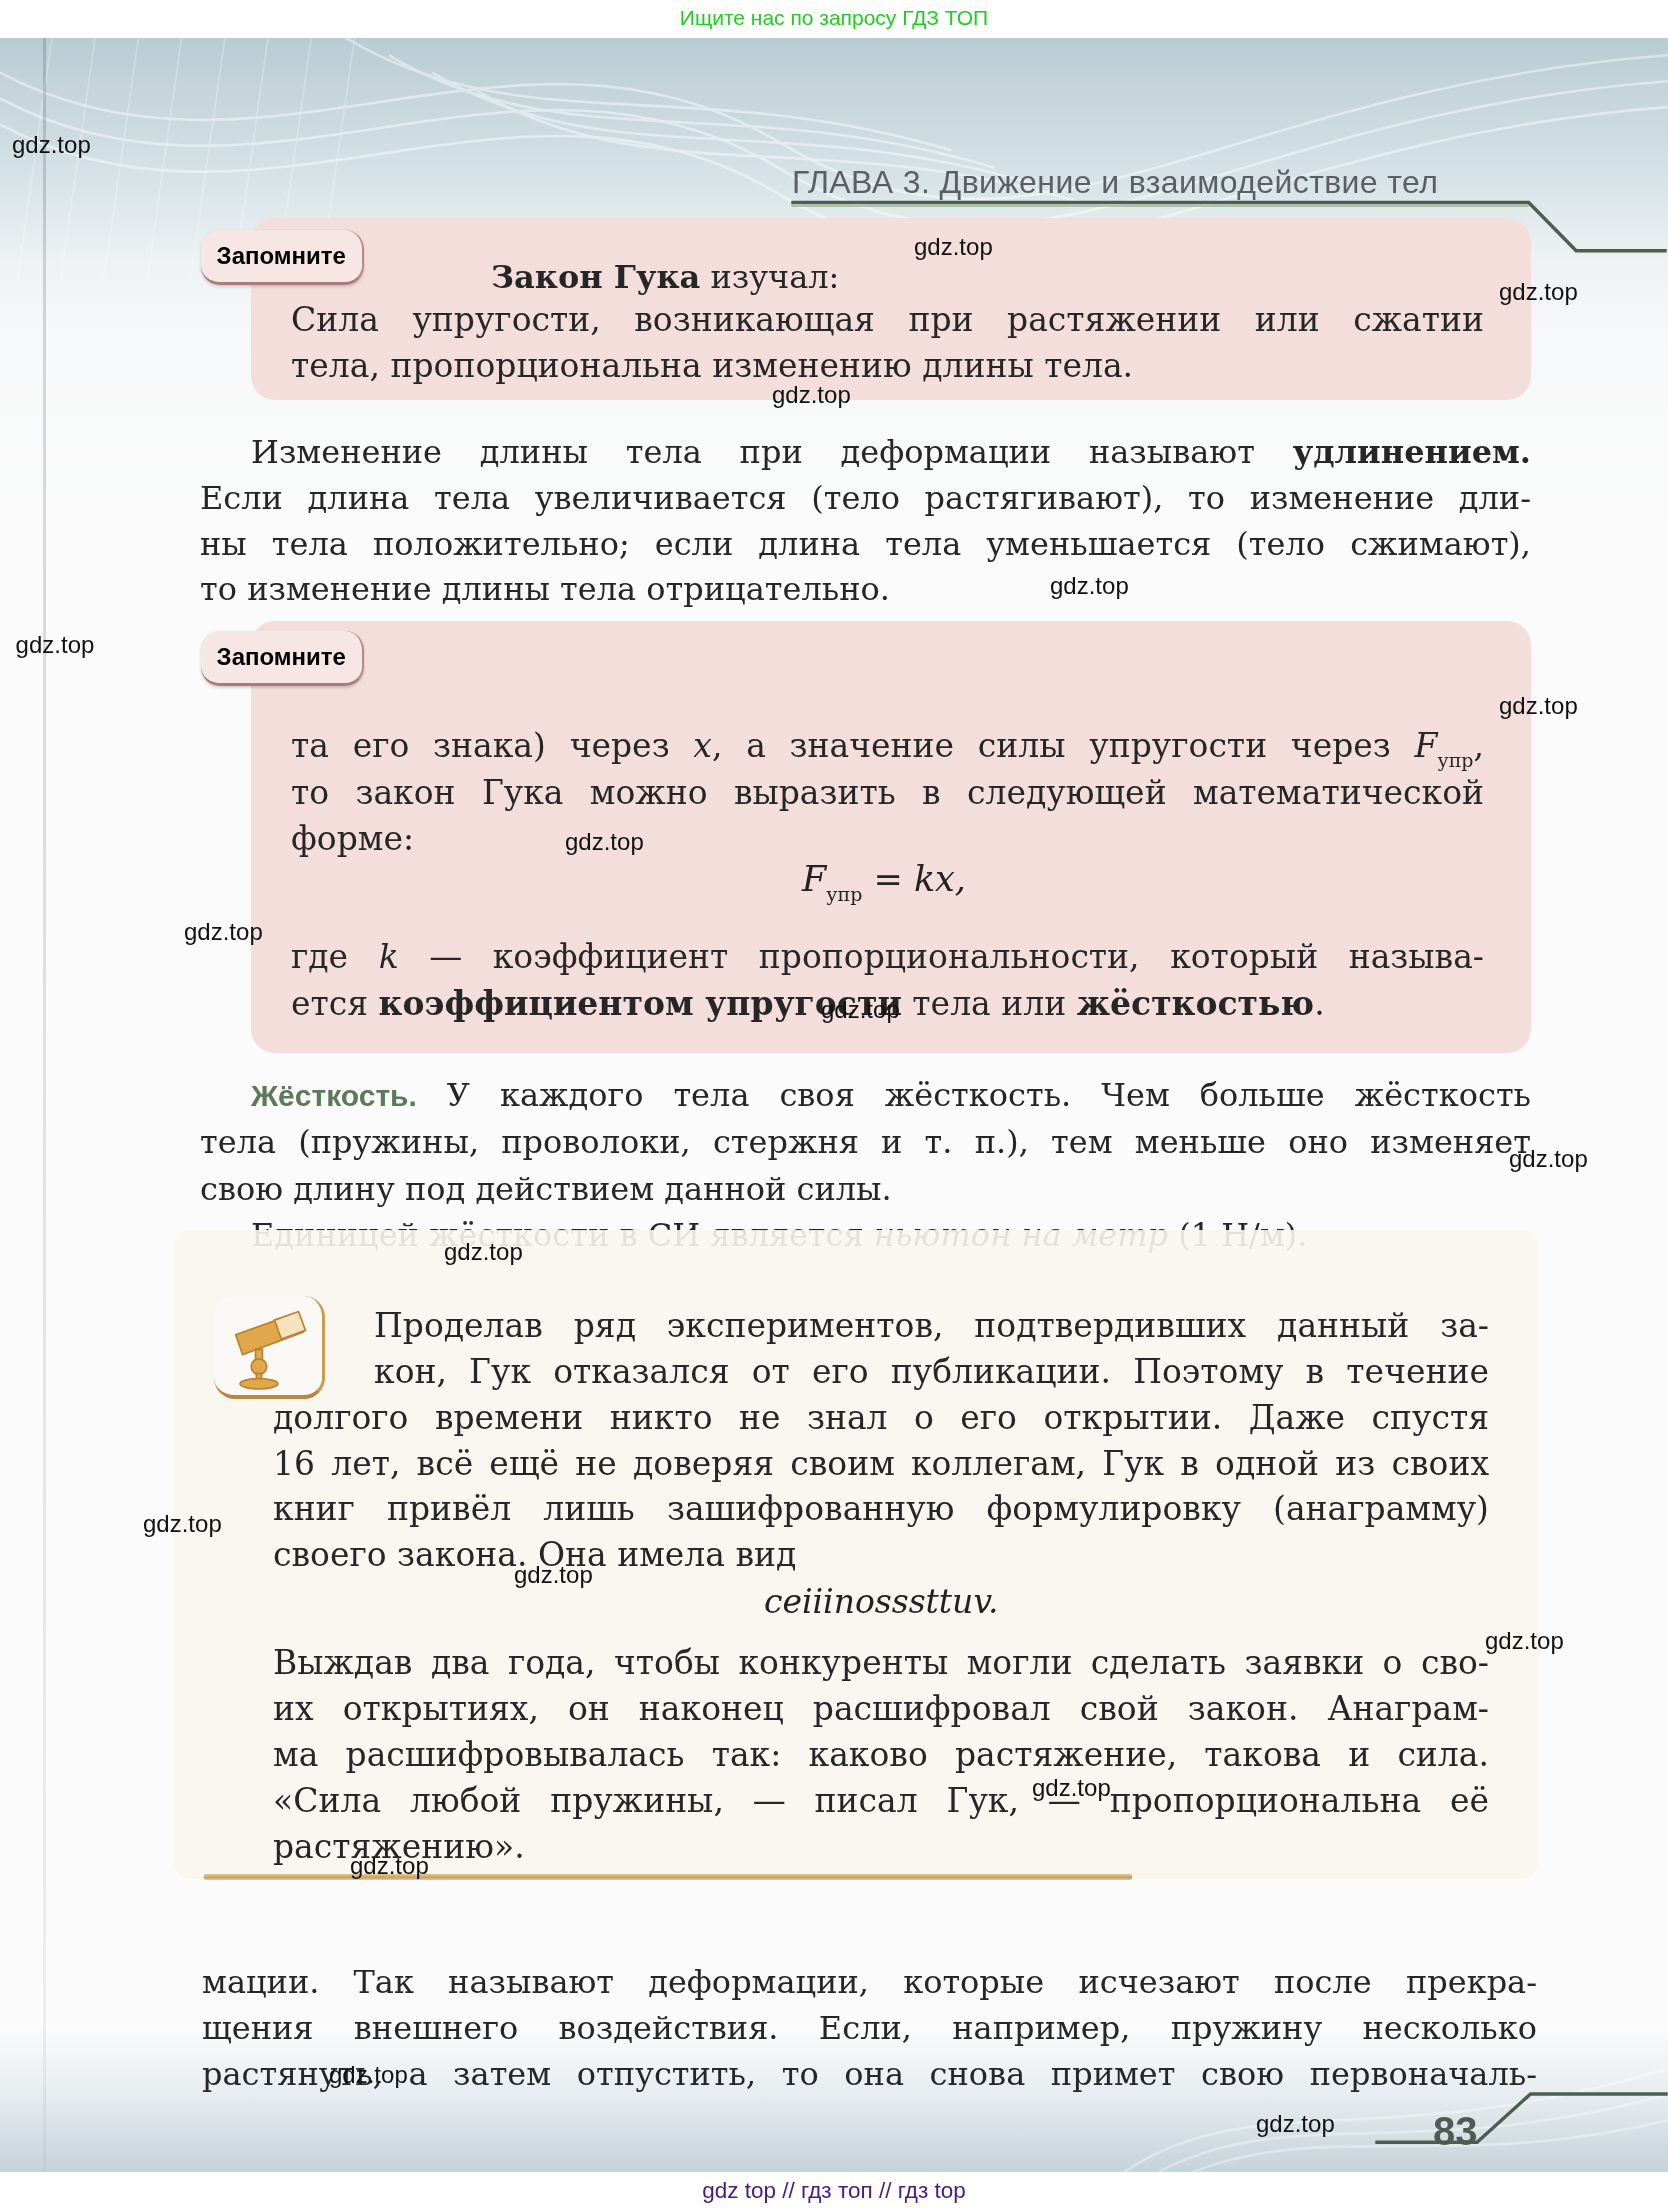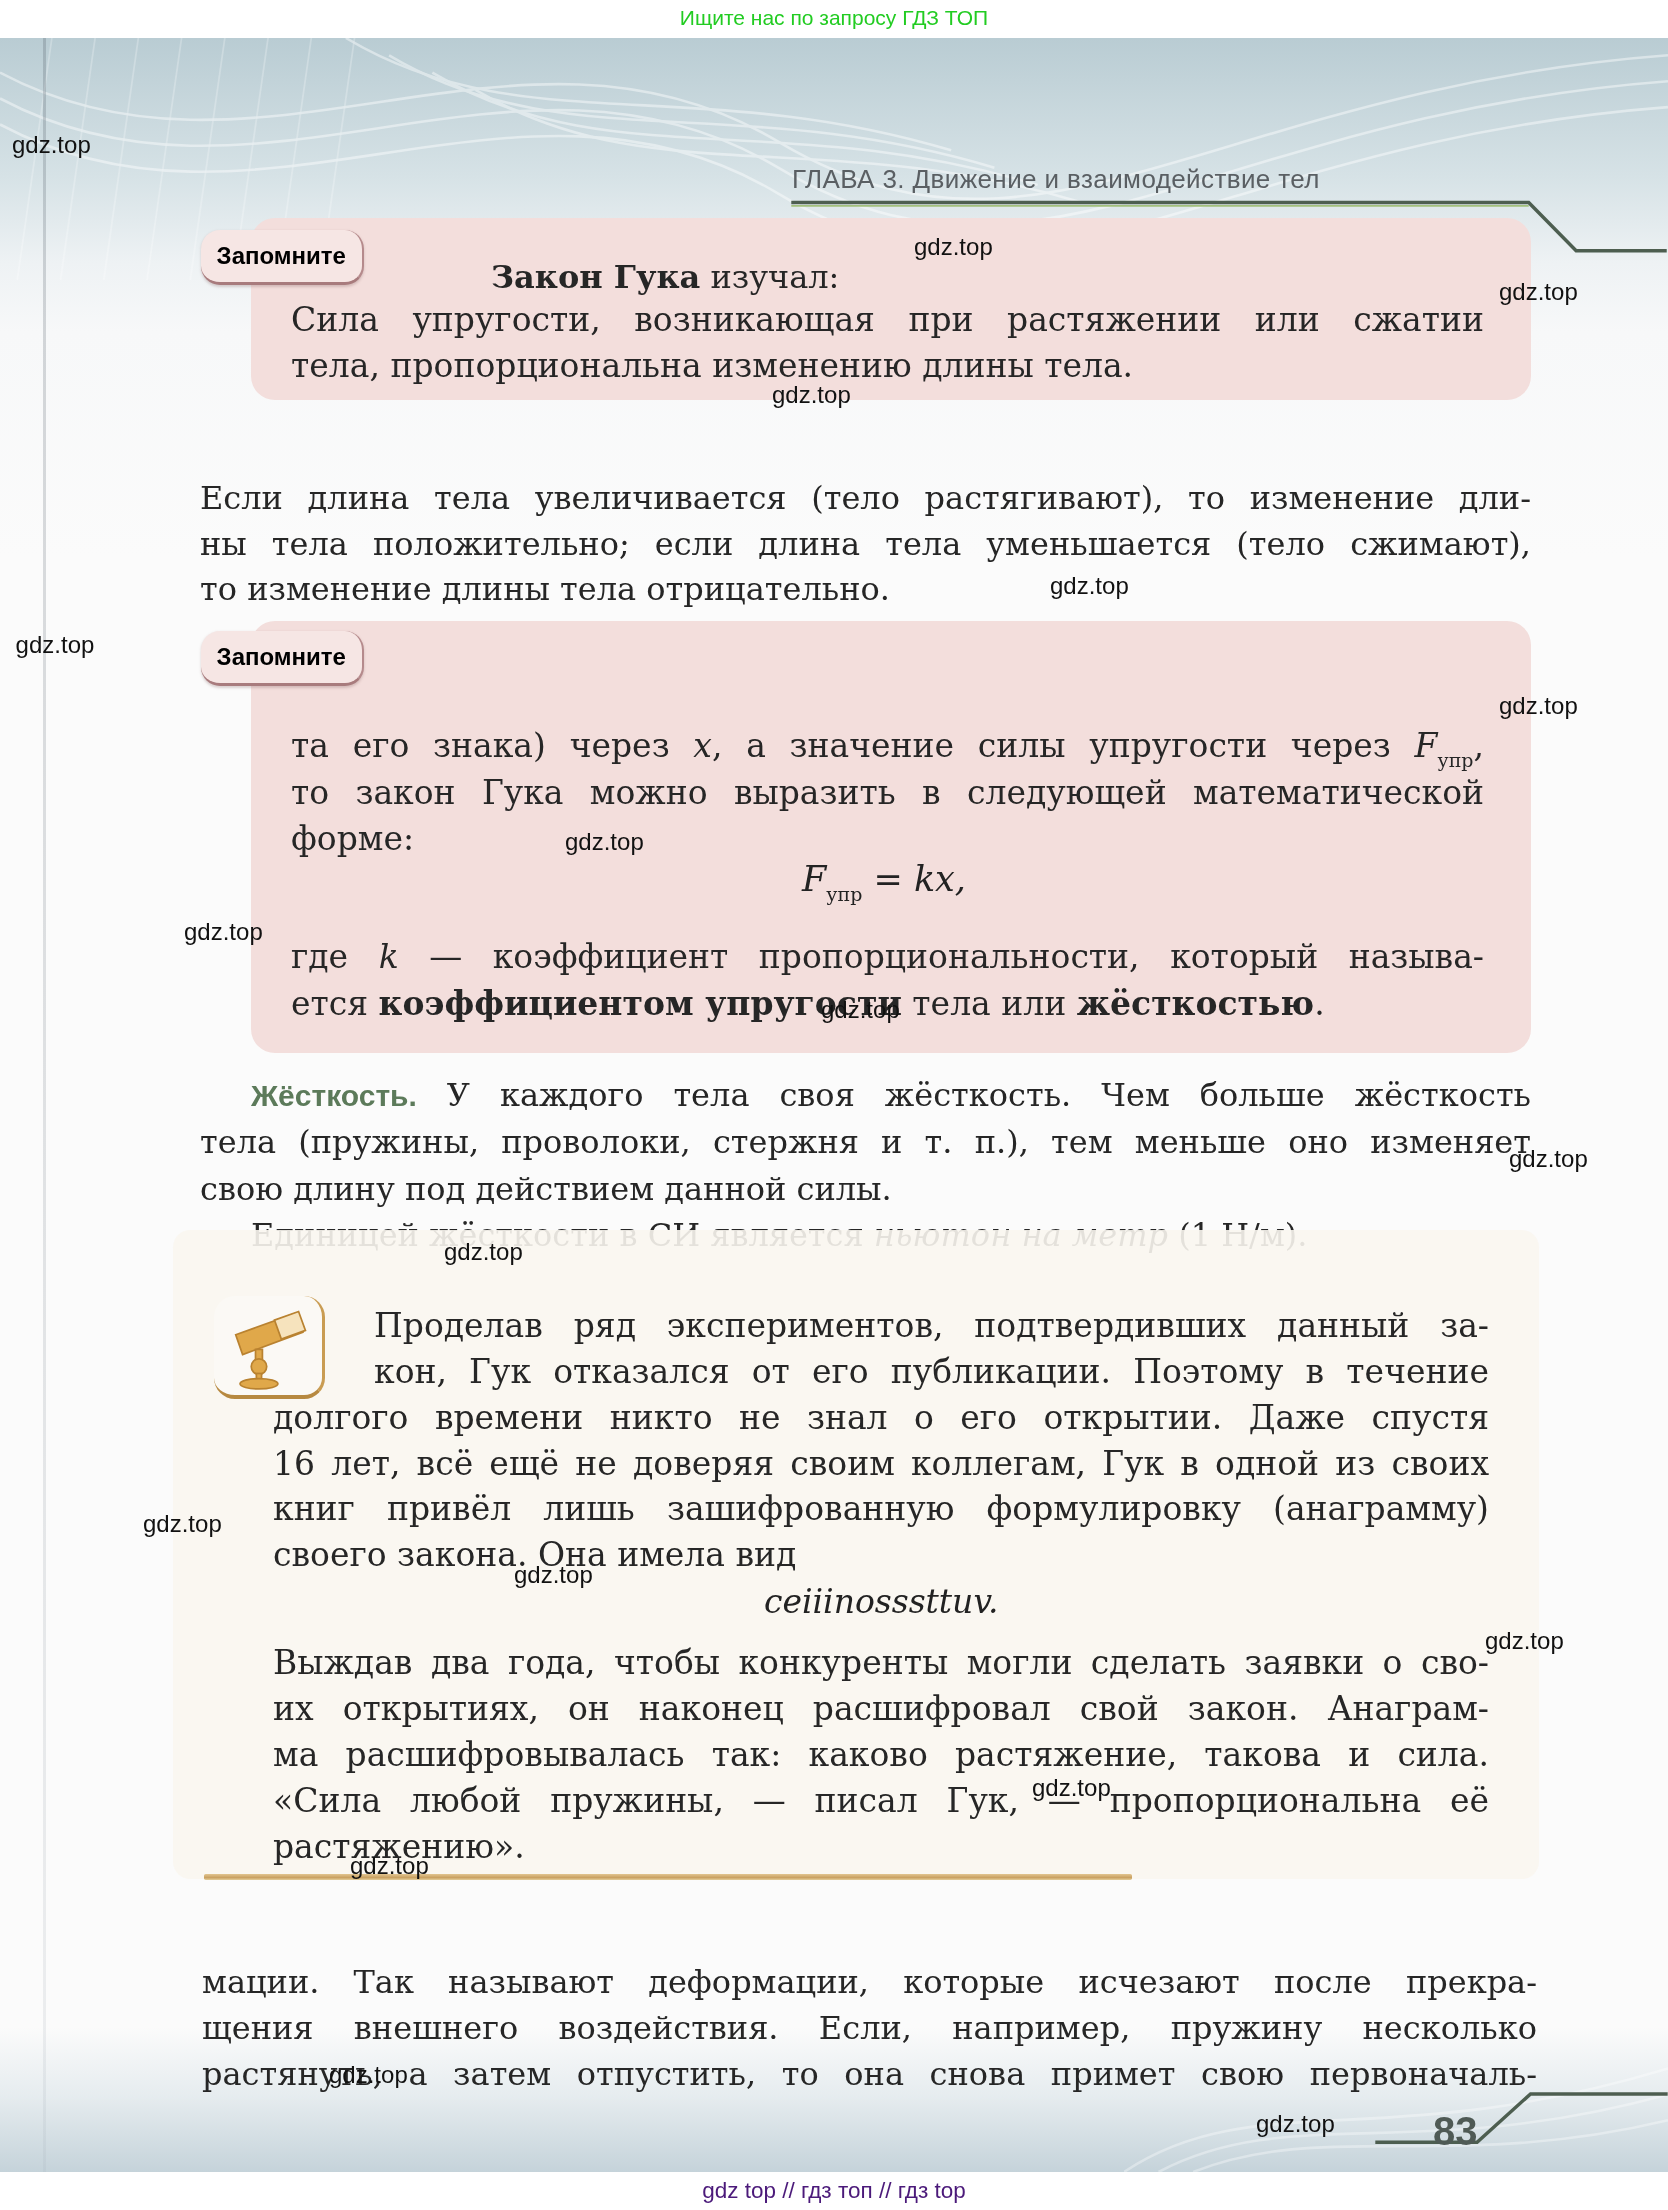--- a/index.html
+++ b/index.html
@@ -25,21 +25,21 @@
   }
   .page-waves-bottom {
     position: absolute; left: 1124px; bottom: 0; width: 544px; height: 138px; opacity: 0.5;
   }
   .spine {
     position: absolute; left: 43px; top: 0; width: 2.6px; height: 2134px;
     background: linear-gradient(180deg, rgba(80,90,100,0.25), rgba(160,170,180,0.15));
   }
   .chapter-header {
     position: absolute; left: 792px; top: 126px;
-    font-family: "Liberation Sans", sans-serif; font-size: 26px; color: #5a5f63;
+    font-family: "Liberation Sans", sans-serif; font-size: 32px; color: #5a5f63;
     letter-spacing: 0.4px;
   }
   .header-rule { position: absolute; left: 790px; top: 161px; width: 878px; height: 69px; }
 
   .remember-box {
     position: absolute; background: #f3dedc; border-radius: 24px;
   }
   .remember-label {
     position: absolute; height: 52px; padding: 0 15.6px;
     background: #f6e6e4; border-radius: 19px;
@@ -133,20 +133,23 @@
   </svg>
 
   <div class="remember-box" style="left:251px; top:180px; width:1280px; height:182px;"></div>
   <div class="remember-label" style="left:201px; top:192px;">Запомните</div>
   <div class="txt last" style="left:491px; top:216px; width:778px; font-size:32px;">
     <span class="b">Закон Гука</span><span> изучал:</span>
   </div>
   <div class="txt" style="left:291px; top:259px; width:1193px; font-size:33px;">Сила упругости, возникающая при растяжении или сжатии</div>
   <div class="txt last" style="left:291px; top:305px; width:1193px; font-size:33px;">тела, пропорциональна изменению длины тела.</div>
 
+  <div class="txt" style="left:251px; top:391px; width:1280px;">
+    <span>Изменение длины тела при деформации называют </span><span class="b">удлинением.</span>
+  </div>
   <div class="txt" style="left:200px; top:437px; width:1331px;">Если длина тела увеличивается (тело растягивают), то изменение дли-</div>
   <div class="txt" style="left:200px; top:483px; width:1331px;">ны тела положительно; если длина тела уменьшается (тело сжимают),</div>
   <div class="txt last" style="left:200px; top:528px; width:1331px;">то изменение длины тела отрицательно.</div>
 
   <div class="remember-box" style="left:251px; top:583px; width:1280px; height:432px;"></div>
   <div class="remember-label" style="left:201px; top:593px;">Запомните</div>
   <div class="txt" style="left:291px; top:685px; width:1193px; font-size:33px;">
     <span>та его знака) через </span><span class="i">x</span><span>, а значение силы упругости через </span><span class="i">F</span><sub class="sm">упр</sub><span>,</span>
   </div>
   <div class="txt" style="left:291px; top:732px; width:1193px; font-size:33px;">то закон Гука можно выразить в следующей математической</div>

